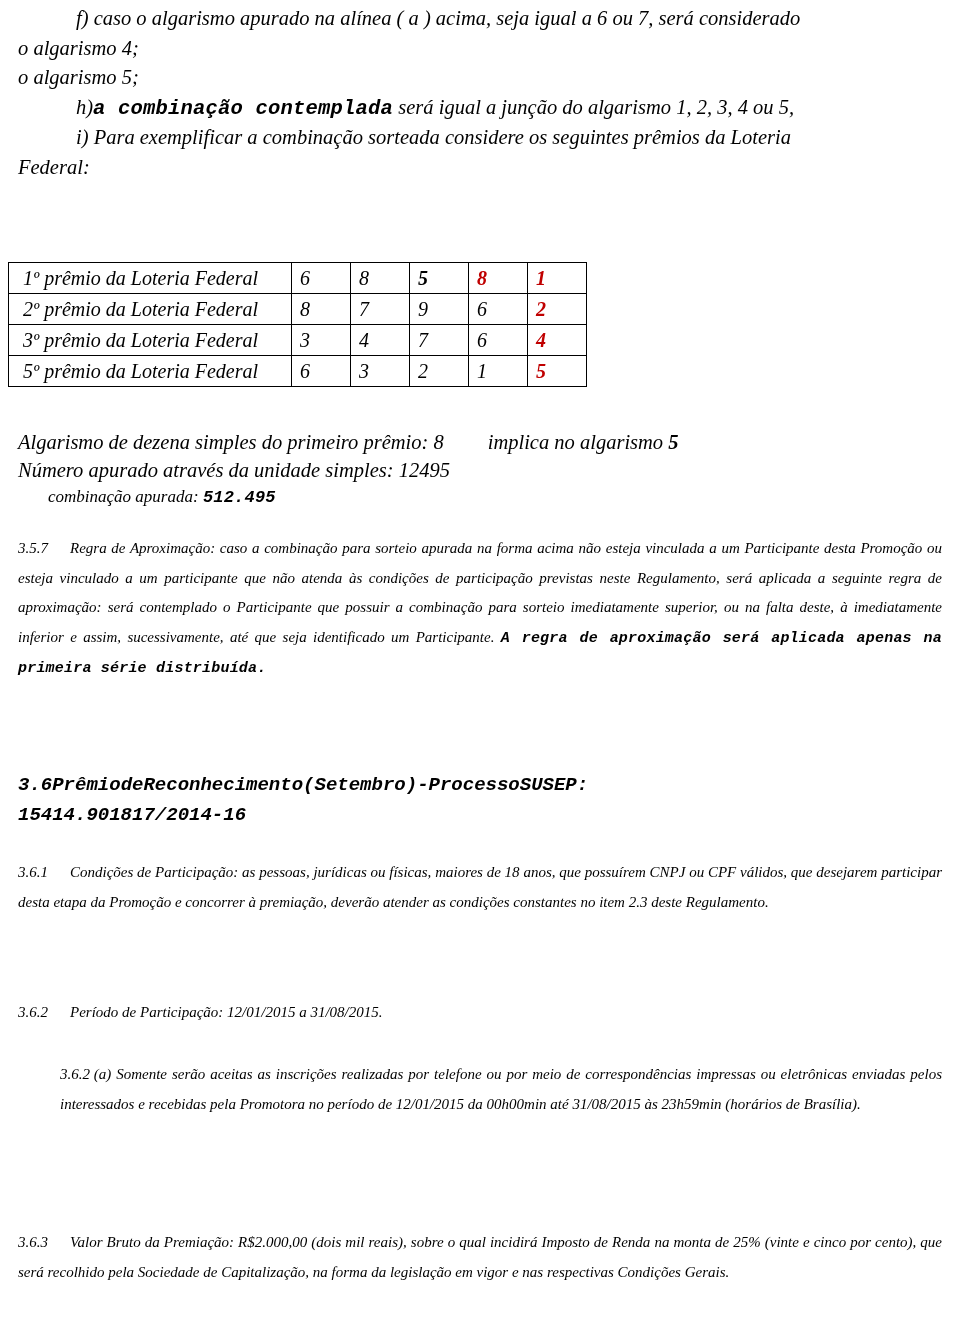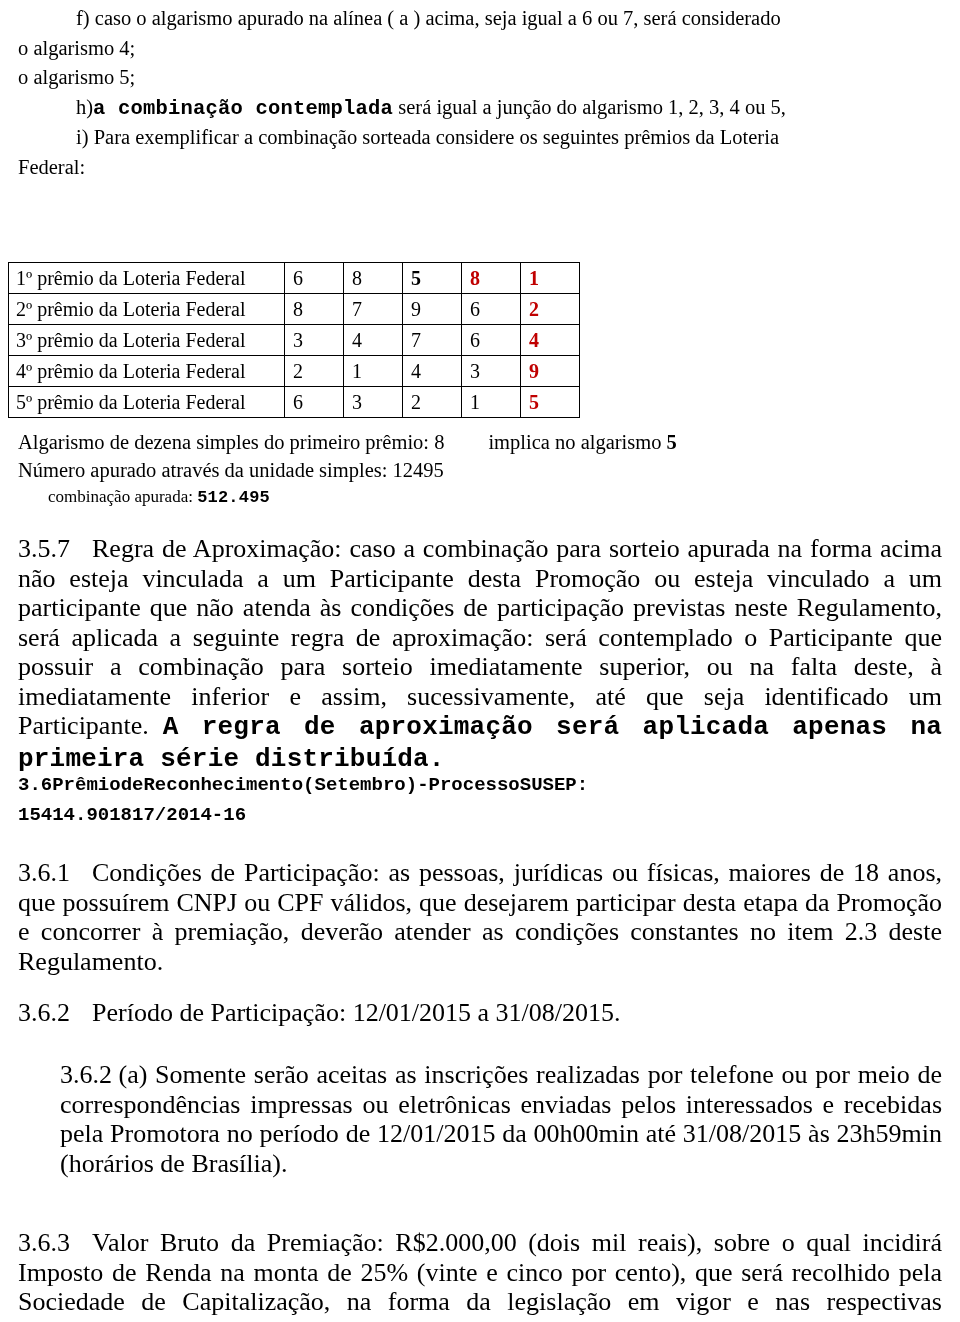--- a/index.html
+++ b/index.html
@@ -14,25 +14,26 @@
     color: #000000;
     position: relative;
     overflow: hidden;
   }
   .page {
     position: relative;
     width: 960px;
     height: 1322px;
     padding: 0;
     box-sizing: border-box;
+    font-style: italic;
   }
 
   
   .para {
-    font-size: 26px;
+    font-size: 15px;
     line-height: 29.5px;
     text-align: justify;
     margin: 0;
   }
   .para-jx { text-align: justify; text-justify: inter-word; }
   .bold-serif { font-weight: bold; }
   .mono-bold {
     font-family: "Liberation Mono", "DejaVu Sans Mono", monospace;
     font-weight: bold;
     letter-spacing: 0.2px;
@@ -68,21 +69,21 @@
     border: 1px solid #000000;
     padding: 2px 6px 3px 6px;
     height: 25px;
     vertical-align: middle;
     font-family: "Liberation Serif", "DejaVu Serif", serif;
   }
   table.lot td.label {
     width: 262px;
     text-align: left;
     white-space: nowrap;
-    padding-left: 7px;
+    padding-left: 14px;
   }
   table.lot td.digit {
     width: 44px;
     text-align: left;
     padding-left: 8px;
   }
 
   
   #explica {
     position: absolute;
@@ -187,28 +188,20 @@
             <td class="digit">6</td>
             <td class="digit" style="color: rgb(192, 0, 0); font-weight: bold;">2</td>
           </tr>
           <tr>
             <td class="label">3º prêmio da Loteria Federal</td>
             <td class="digit">3</td>
             <td class="digit">4</td>
             <td class="digit">7</td>
             <td class="digit">6</td>
             <td class="digit" style="color: rgb(192, 0, 0); font-weight: bold;">4</td>
-          </tr>
-          <tr>
-            <td class="label">4º prêmio da Loteria Federal</td>
-            <td class="digit">2</td>
-            <td class="digit">1</td>
-            <td class="digit">4</td>
-            <td class="digit">3</td>
-            <td class="digit" style="color: rgb(192, 0, 0); font-weight: bold;">9</td>
           </tr>
           <tr>
             <td class="label">5º prêmio da Loteria Federal</td>
             <td class="digit">6</td>
             <td class="digit">3</td>
             <td class="digit">2</td>
             <td class="digit">1</td>
             <td class="digit" style="color: rgb(192, 0, 0); font-weight: bold;">5</td>
           </tr>
         </tbody>

